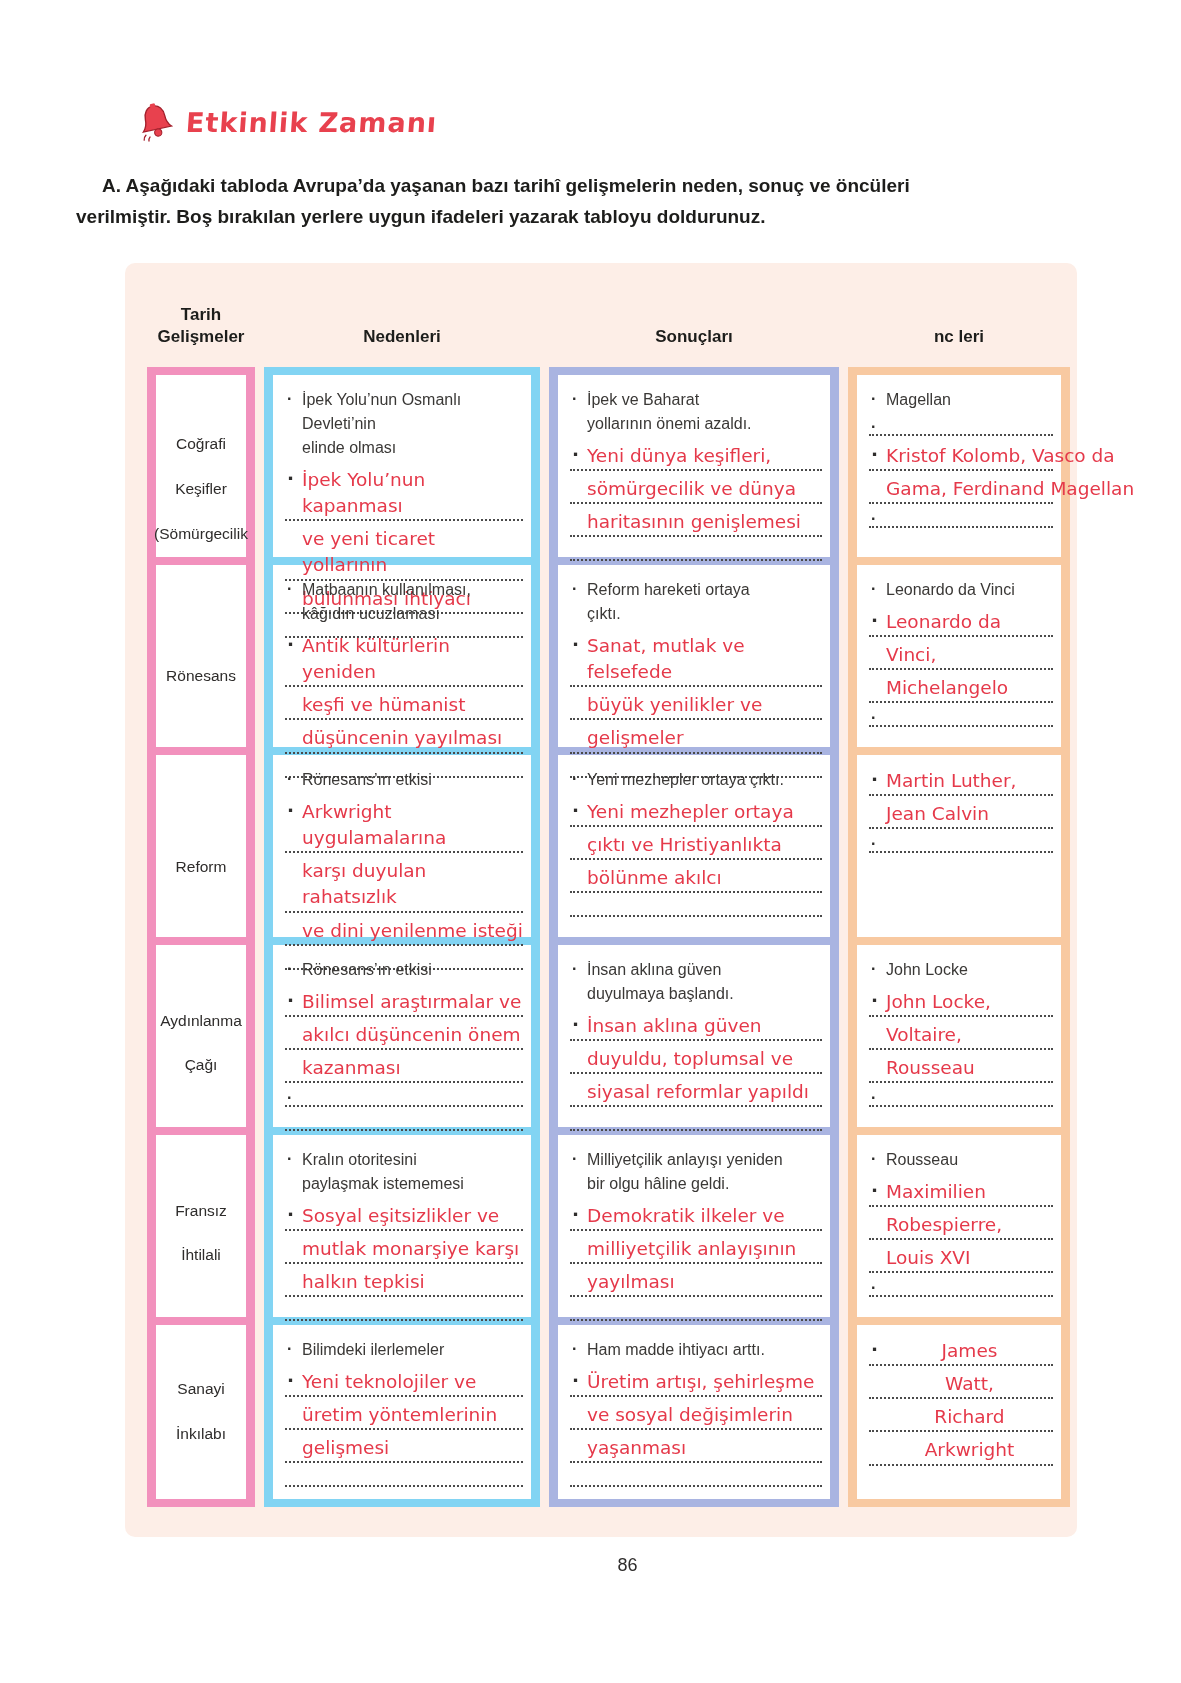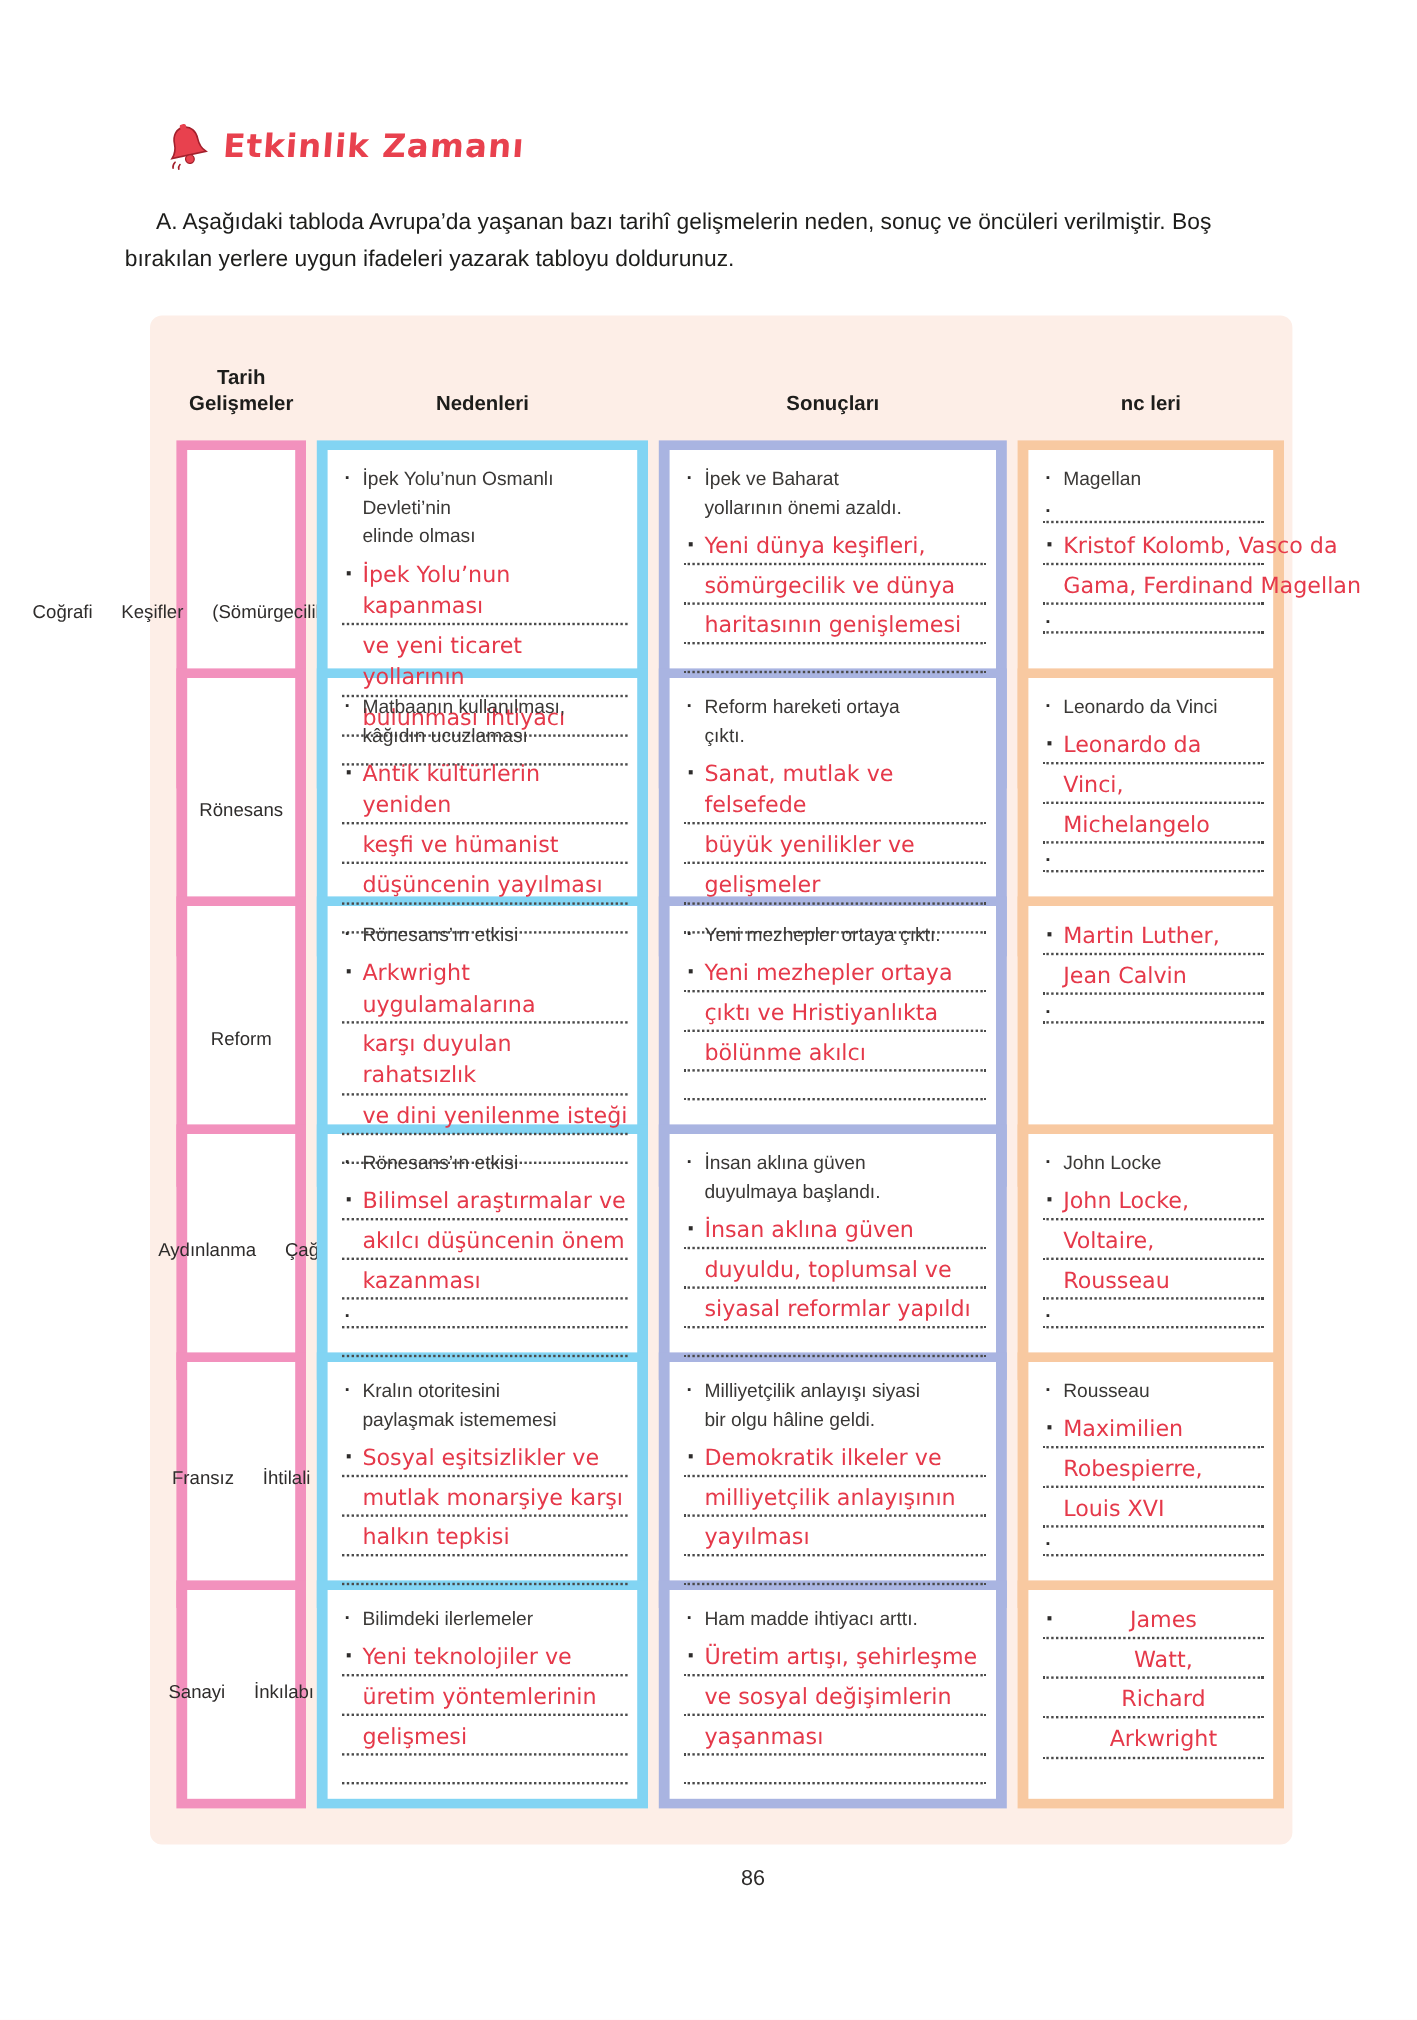--- a/index.html
+++ b/index.html
@@ -2,42 +2,42 @@
 <html lang="tr"><head>
 <meta charset="utf-8">
 <style>
   html,body{margin:0;padding:0;background:#ffffff;}
   body{width:1181px;height:1683px;position:relative;font-family:"Liberation Sans",sans-serif;color:#2e2c2b;overflow:hidden;}
 
   
   .activity-header{display:flex;align-items:center;gap:12px;margin:103px 0 0 138px;}
   .bell{width:36px;height:38px;transform:rotate(-12deg);}
   .activity-title{font-family:"DejaVu Sans",sans-serif;font-size:27px;font-weight:bold;color:#e8414e;letter-spacing:1px;transform:skewX(-4deg);}
-  .instructions{margin:30px 0 0 104px;width:912px;font-size:19px;font-weight:normal;line-height:1.62;color:#1d1d1b;text-indent:26px;}
+  .instructions{margin:30px 0 0 76px;width:912px;font-size:19px;font-weight:bold;line-height:1.62;color:#1d1d1b;text-indent:26px;}
 
   
   .panel{margin:30px 0 0 125px;width:952px;background:#fdeee7;border-radius:10px;padding:16px 0 30px 0;box-sizing:border-box;}
 
   .grid-row{display:grid;grid-template-columns:108px 276px 290px 222px;column-gap:9px;margin-left:22px;}
 
   
   .table-header{height:70px;align-items:end;padding-bottom:18px;}
   .th{font-size:17px;font-weight:bold;text-align:center;color:#1d1d1b;line-height:1.3;}
   .th.left{ text-align:center; }
 
   
   .trow{height:190px;}
   .cell{height:100%;box-sizing:border-box;}
   .col-label{background:#f291bd;}
   .col-ned{background:#82d4f3;}
   .col-son{background:#a9b4e1;}
   .col-onc{background:#f8c9a1;}
   .inner{background:#ffffff;margin:8px 9px;height:calc(100% - 16px);box-sizing:border-box;overflow:visible;}
 
-  .label-box{display:flex;justify-content:center;align-items:center;text-align:center;font-size:15.5px;line-height:1.35;color:#2e2c2b;padding:2px;gap:24px;}
+  .label-box{display:flex;flex-direction:column;justify-content:center;align-items:center;text-align:center;font-size:15.5px;line-height:1.35;color:#2e2c2b;padding:2px;gap:24px;}
 
   .content-box{padding:13px 8px 4px 12px;}
   .item{margin-bottom:7px;}
   .line{position:relative;padding-left:17px;}
   .line .bullet{position:absolute;left:2px;top:-1px;color:#2e2c2b;font-weight:bold;}
   .item.printed .line{font-family:"Liberation Sans",sans-serif;font-size:16px;line-height:1.5;color:#3a3836;}
   .item.written .line{font-family:"DejaVu Sans",sans-serif;font-size:18.5px;line-height:1.42;color:#e5394a;}
   .line.dotted{border-bottom:2px dotted #4a4a4a;margin-bottom:5px;}
   .item.empty .line{height:15px;}
   .item.center{text-align:center;}
@@ -314,21 +314,21 @@
               <div class="line dotted"><span class="txt">halkın tepkisi</span></div>
             </div>
             <div class="item empty">
               <div class="line dotted"><span class="txt"></span></div>
             </div>
           </div>
     </div>
     <div class="cell col-son cell-sonuclari">
       <div class="inner content-box">
             <div class="item printed">
-              <div class="line"><span class="bullet">·</span><span class="txt">Milliyetçilik anlayışı siyasi</span></div>
+              <div class="line"><span class="bullet">·</span><span class="txt">Milliyetçilik anlayışı yeniden</span></div>
               <div class="line"><span class="txt">bir olgu hâline geldi.</span></div>
             </div>
             <div class="item written">
               <div class="line dotted"><span class="bullet">·</span><span class="txt">Demokratik ilkeler ve</span></div>
               <div class="line dotted"><span class="txt">milliyetçilik anlayışının</span></div>
               <div class="line dotted"><span class="txt">yayılması</span></div>
             </div>
             <div class="item empty">
               <div class="line dotted"><span class="txt"></span></div>
             </div>

